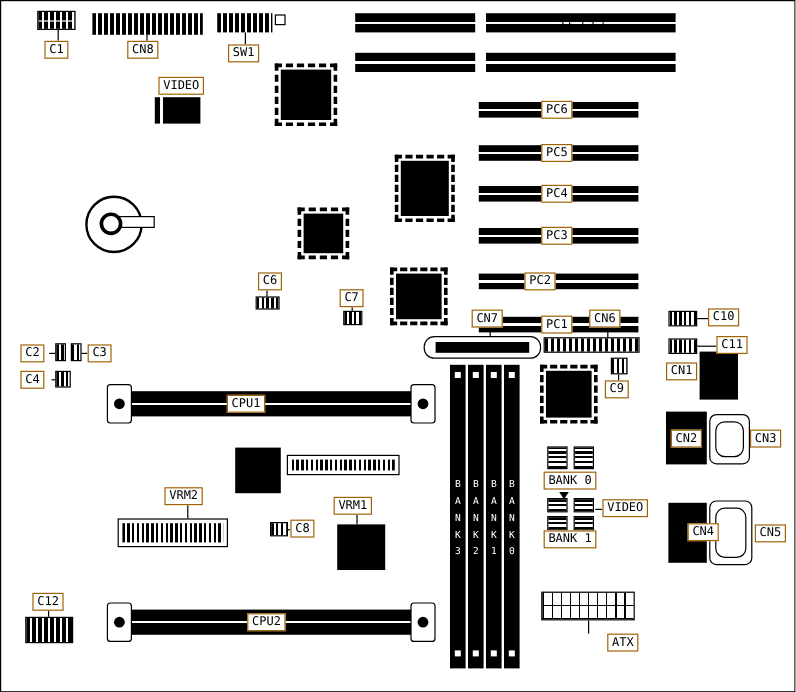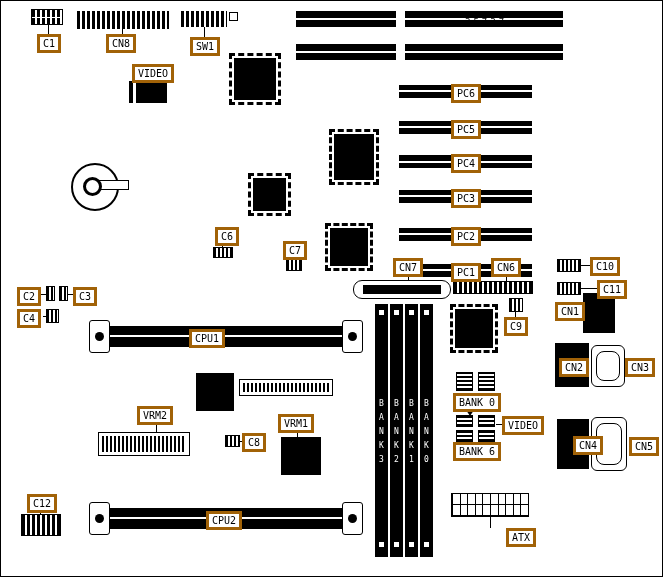--- a/index.html
+++ b/index.html
@@ -1,17 +1,17 @@
 <!DOCTYPE html>
 <html><head>
 <meta charset="utf-8">
 <style>
   html,body{margin:0;padding:0;background:#fff;}
   .board{position:relative;width:663px;height:577px;background:#fff;border:1px solid #000;box-sizing:border-box;overflow:hidden;font-family:"DejaVu Sans Mono",monospace;}
-  .lbl{position:absolute;z-index:6;background:#fff;border:3px solid #a16207;font:10px/13px "DejaVu Sans Mono",monospace;padding:0 3px;white-space:nowrap;color:#000;text-align:right;}
+  .lbl{position:absolute;z-index:6;background:#fff;border:1px solid #a16207;font:10px/13px "DejaVu Sans Mono",monospace;padding:0 3px;white-space:nowrap;color:#000;text-align:right;}
   .partnum{position:absolute;font:9px "DejaVu Sans Mono",monospace;letter-spacing:3px;color:#000;z-index:4;}
   .lv{position:absolute;width:1px;background:#000;z-index:3;}
   .lh{position:absolute;height:1px;background:#000;z-index:3;}
   .box{position:absolute;border:1px solid #000;background:#fff;box-sizing:border-box;}
   .chip{position:absolute;background:#000;}
   .bios-chip{position:absolute;background:linear-gradient(90deg,#000 0 4px,#fff 4px 7px,#000 7px 100%);}
   .qfp{position:absolute;border:3px dashed #000;background:#fff;padding:2px;box-sizing:border-box;}
   .qfp .die{width:100%;height:100%;background:#000;}
   .slotbar{position:absolute;background:linear-gradient(to bottom,#000 0 calc(50% - 1px),#fff calc(50% - 1px) calc(50% + 1px),#000 calc(50% + 1px) 100%);}
   .striped3{position:absolute;background:repeating-linear-gradient(90deg,#000 0 3px,#fff 3px 5px);}
@@ -70,21 +70,21 @@
   <div class="slotbar" style="left:398px;top:120px;width:133px;height:13px"></div>
   <div class="lbl" style="left:450px;top:119px">PC5</div>
 
   <div class="slotbar" style="left:398px;top:154px;width:133px;height:13px"></div>
   <div class="lbl" style="left:450px;top:153px">PC4</div>
 
   <div class="slotbar" style="left:398px;top:189px;width:133px;height:13px"></div>
   <div class="lbl" style="left:450px;top:188px">PC3</div>
 
   <div class="slotbar" style="left:398px;top:227px;width:133px;height:13px"></div>
-  <div class="lbl" style="left:450px;top:226px">PC2</div>
+  <div class="lbl" style="left:436px;top:226px">PC2</div>
 
   <div class="slotbar" style="left:398px;top:263px;width:133px;height:13px"></div>
   <div class="lbl" style="left:450px;top:262px">PC1</div>
 
   <div class="lbl" style="left:392px;top:257px">CN7</div>
   <div class="lbl" style="left:490px;top:257px">CN6</div>
   <div class="lv" style="left:407px;top:272px;height:7px"></div>
   <div class="lv" style="left:505px;top:272px;height:8px"></div>
   <div class="box" style="left:352px;top:279px;width:98px;height:19px;border-radius:9px"></div>
   <div class="chip" style="left:362px;top:284px;width:78px;height:9px"></div>
@@ -197,21 +197,21 @@
   </div>
 
   <div class="striped-h" style="left:455px;top:371px;width:17px;height:19px"></div>
   <div class="striped-h" style="left:477px;top:371px;width:17px;height:19px"></div>
   <div class="lbl" style="left:452px;top:392px">BANK 0</div>
   <div class="arrow-down" style="left:465px;top:409px"></div>
   <div class="striped-h" style="left:455px;top:414px;width:17px;height:12px"></div>
   <div class="striped-h" style="left:477px;top:414px;width:17px;height:12px"></div>
   <div class="striped-h" style="left:455px;top:429px;width:17px;height:12px"></div>
   <div class="striped-h" style="left:477px;top:429px;width:17px;height:12px"></div>
-  <div class="lbl" style="left:452px;top:441px">BANK 6</div>
+  <div class="lbl" style="left:452px;top:441px">BANK 1</div>
   <div class="lh" style="left:495px;top:423px;width:6px"></div>
   <div class="lbl" style="left:501px;top:415px">VIDEO</div>
 
   <div class="striped2" style="left:508px;top:297px;width:14px;height:14px"></div>
   <div class="lv" style="left:514px;top:311px;height:5px"></div>
   <div class="lbl" style="left:503px;top:316px">C9</div>
 
   <div class="grid-conn" style="left:450px;top:492px;width:78px;height:24px"></div>
   <div class="lv" style="left:489px;top:516px;height:11px"></div>
   <div class="lbl" style="left:505px;top:527px">ATX</div>

